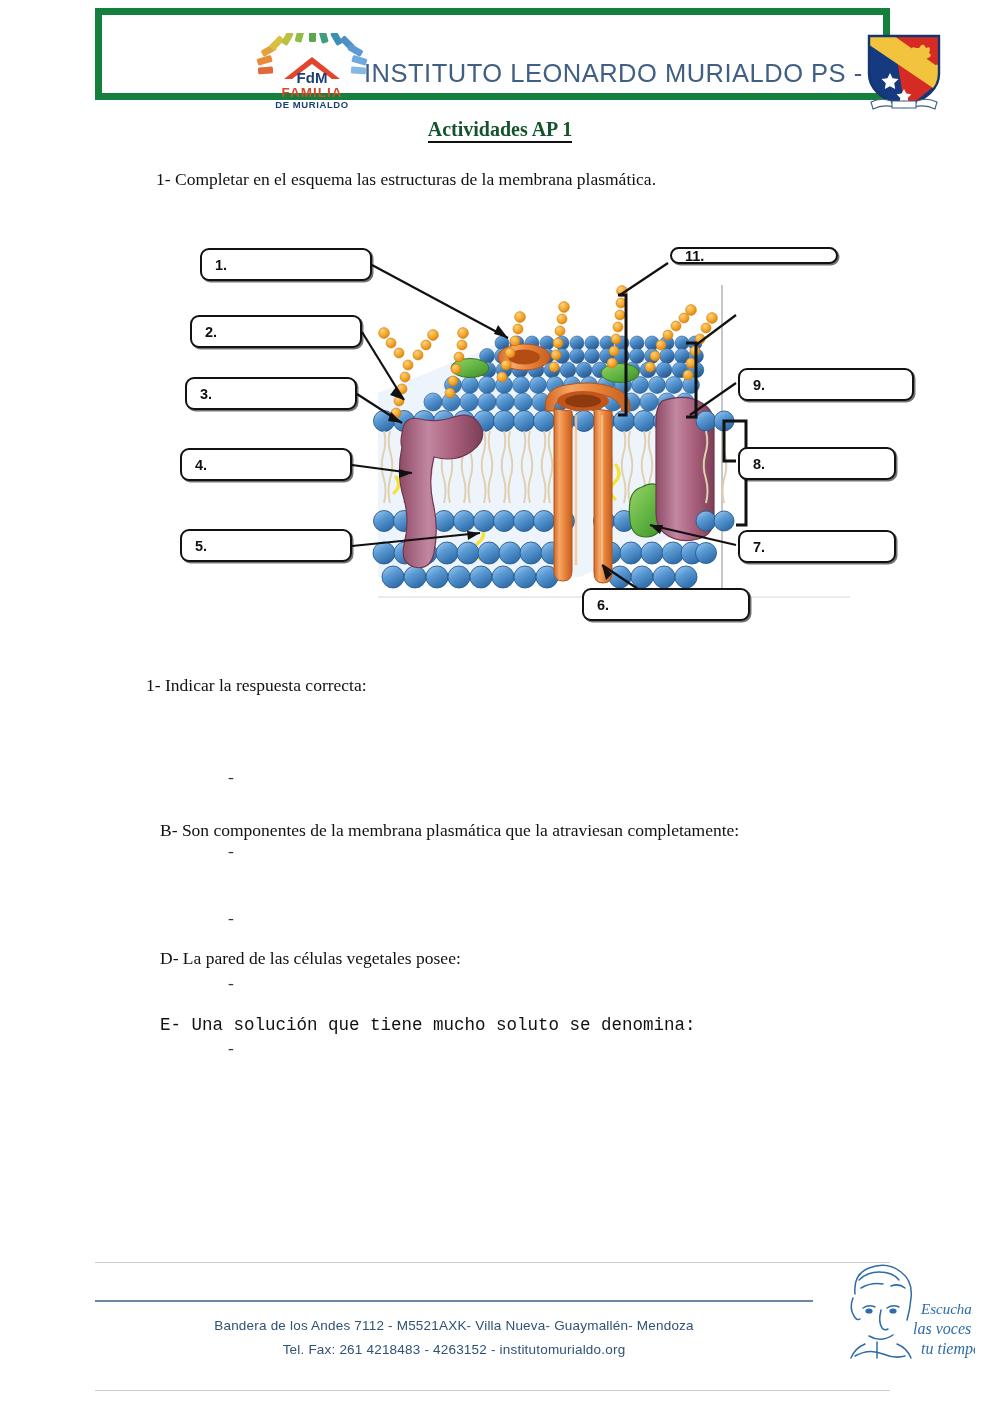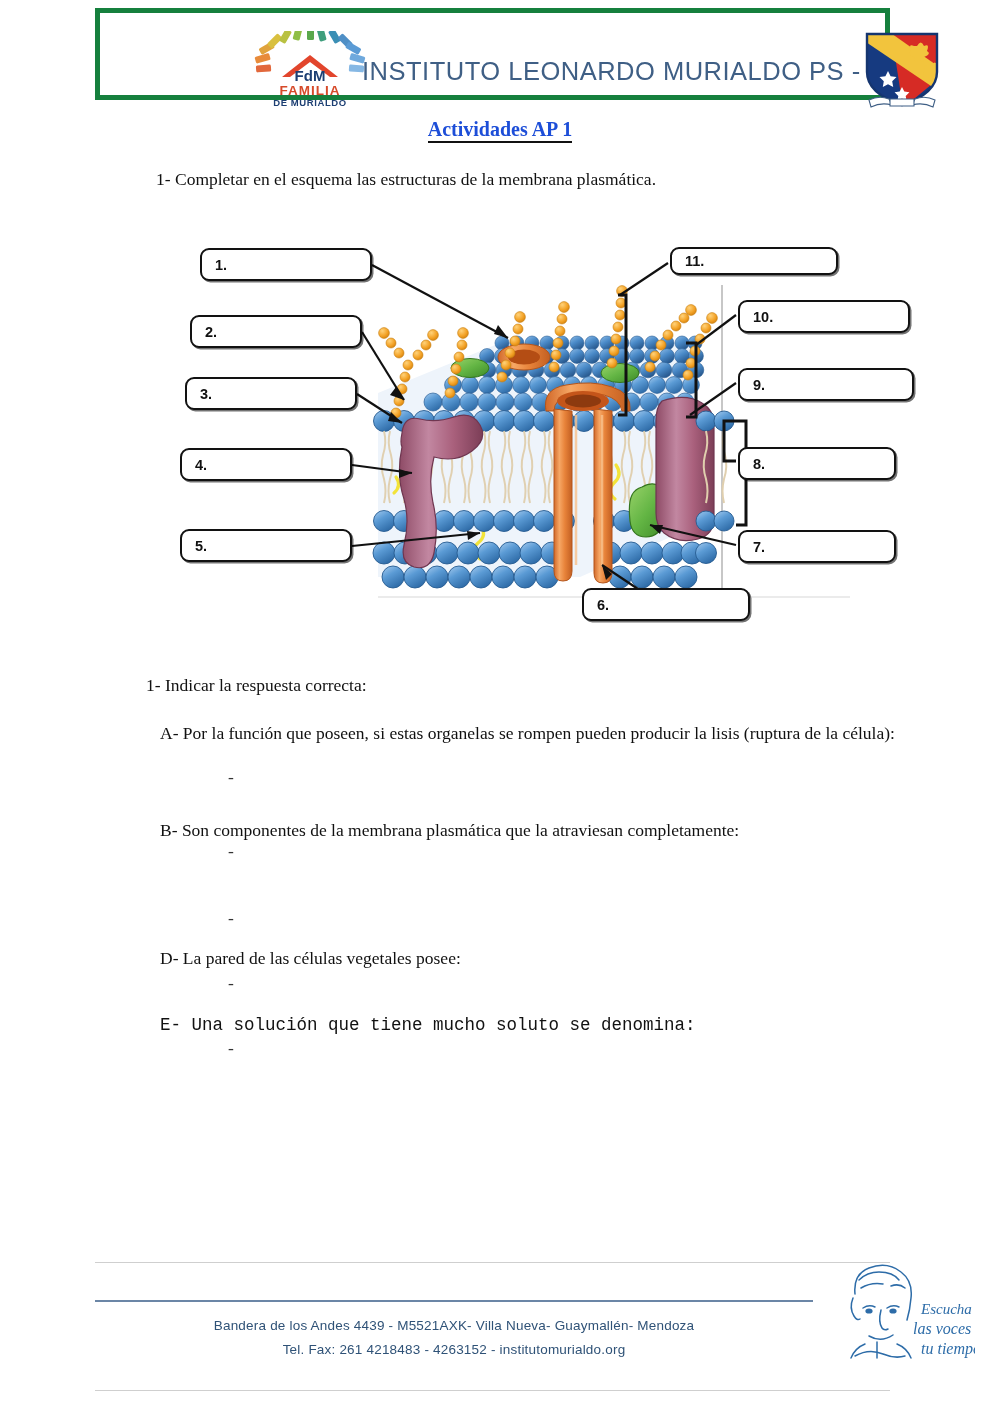--- a/index.html
+++ b/index.html
@@ -8,35 +8,35 @@
     background:#ffffff;
     font-family:"Liberation Serif", serif;
     position:relative;
     overflow:hidden;
   }
   .page{position:absolute;inset:0;background:#fff;}
 
   
   .header-box{
     position:absolute;left:95px;top:8px;width:795px;height:92px;
-    border:5px solid #15803d;background:#fff;box-sizing:border-box;padding-left:43px;
+    border:7px solid #15803d;background:#fff;box-sizing:border-box;padding-left:43px;
   }
   .hdr-logo{position:absolute;left:150px;top:18px;width:120px;height:78px;}
   .hdr-title{
     position:absolute;left:262px;top:44px;width:480px;
     font-family:"Liberation Sans", sans-serif;
     font-size:25.5px;letter-spacing:.5px;color:#3f5f85;
     white-space:nowrap;
   }
   .hdr-shield{position:absolute;left:757px;top:17px;width:90px;height:82px;}
 
   
   .doc-title{
     position:absolute;left:0;top:118px;width:1000px;text-align:center;
-    font-size:20px;font-weight:bold;color:#1d4ed8;
+    font-size:20px;font-weight:bold;color:#14532d;
   }
   .doc-title span{border-bottom:2px solid #111;padding-bottom:1px;}
   .q1{
     position:absolute;left:156px;top:169px;width:800px;
     font-size:17.5px;color:#111;
   }
   .q2{
     position:absolute;left:146px;top:675px;width:800px;
     font-size:17.5px;color:#111;
   }
@@ -548,33 +548,27 @@
     </div>
     <div class="lbl" style="left:588px;top:305px;width:158px;height:33px;">
       <span>7.</span>
     </div>
     <div class="lbl" style="left:588px;top:222px;width:158px;height:33px;">
       <span>8.</span>
     </div>
     <div class="lbl" style="left:588px;top:143px;width:176px;height:33px;">
       <span>9.</span>
     </div>
-    <div class="lbl" style="left:588px;top:75px;width:172px;height:33px;">
-      <span>10.</span>
-    </div>
-    <div class="lbl" style="left:520px;top:22px;width:168px;height:28px;">
+    <div class="lbl" style="left:520px;top:22px;width:168px;height:17px;">
       <span>11.</span>
     </div>
   </div>
 
   <div class="q2">1- Indicar la respuesta correcta:</div>
 
-  <div class="qitem" style="top:721px;">
-    <span class="qt">A- Por la función que poseen, si estas organelas se rompen pueden producir la lisis (ruptura de la célula):</span>
-  </div>
   <div class="qdash" style="top:767px;">-</div>
 
   <div class="qitem" style="top:818px;">
     <span class="qt">B- Son componentes de la membrana plasmática que la atraviesan completamente:</span>
   </div>
   <div class="qdash" style="top:841px;">-</div>
 
   <div class="qdash" style="top:908px;">-</div>
 
   <div class="qitem" style="top:946px;">
@@ -584,21 +578,21 @@
 
   <div class="qitem" style="top:1013px;font-family:Liberation Mono, monospace;">
     <span class="qt">E- Una solución que tiene mucho soluto se denomina:</span>
   </div>
   <div class="qdash" style="top:1038px;">-</div>
 
   <div class="foot-rule-top"></div>
   <div class="foot-rule-mid"></div>
   <div class="foot-rule-bot"></div>
 
-  <div class="foot-line" style="top:1318px;">Bandera de los Andes 4439 - M5521AXK- Villa Nueva- Guaymallén- Mendoza</div>
+  <div class="foot-line" style="top:1318px;">Bandera de los Andes 7112 - M5521AXK- Villa Nueva- Guaymallén- Mendoza</div>
   <div class="foot-line" style="top:1342px;">Tel. Fax: 261 4218483 - 4263152 - institutomurialdo.org</div>
 
   <div class="foot-logo">
     <svg viewBox="0 0 150 112" width="150" height="112">
       <g stroke="#2d6ca8" stroke-width="1.5" fill="none" stroke-linecap="round">
         <path d="M30 36 q-2 -20 14 -26 q18 -7 32 4 q12 9 10 26 q-1 12 -4 22"></path>
         <path d="M34 22 q8 -8 20 -8 q14 0 20 8"></path>
         <path d="M36 30 q10 -6 22 -4"></path>
         <path d="M66 28 q8 -3 14 2"></path>
         <path d="M28 40 q-4 10 1 18 q3 5 6 3"></path>

